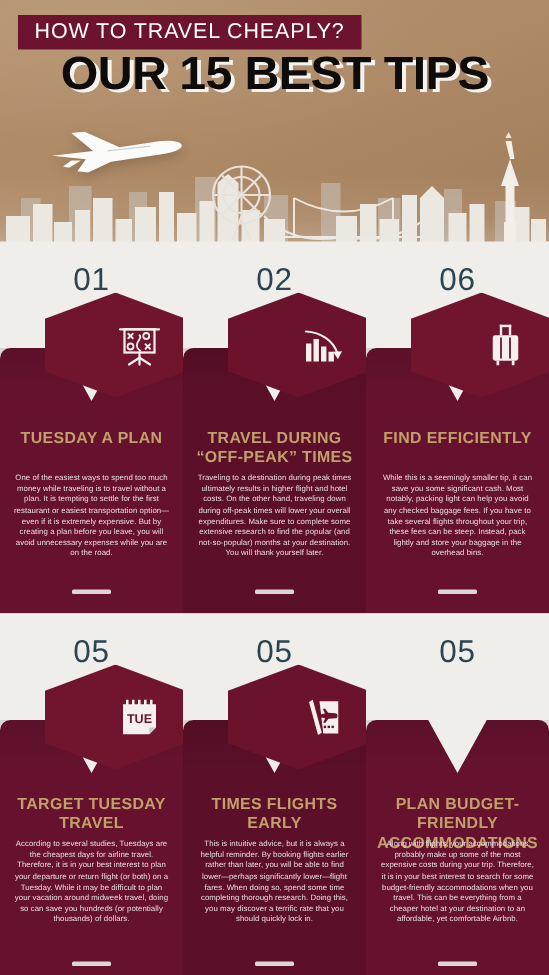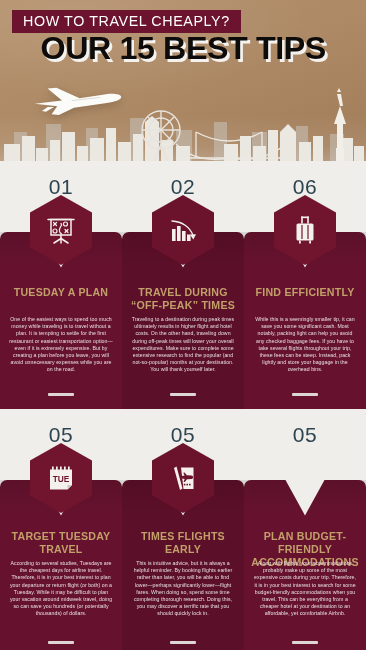--- a/index.html
+++ b/index.html
@@ -182,20 +182,21 @@
     width: 62px;
     height: 70px;
     margin-left: -31px;
     background: #71152f;
     -webkit-clip-path: polygon(50% 0%, 100% 25%, 100% 75%, 50% 100%, 0% 75%, 0% 25%);
     clip-path: polygon(50% 0%, 100% 25%, 100% 75%, 50% 100%, 0% 75%, 0% 25%);
     z-index: 7;
     display: flex;
     align-items: center;
     justify-content: center;
+    padding-left: 32px;
   }
   .col.mid .hex { background: #6b132c; }
   .hex svg { display: block; }
 
   
   .card-head {
     position: absolute;
     left: 6px;
     right: 6px;
     top: 118px;

